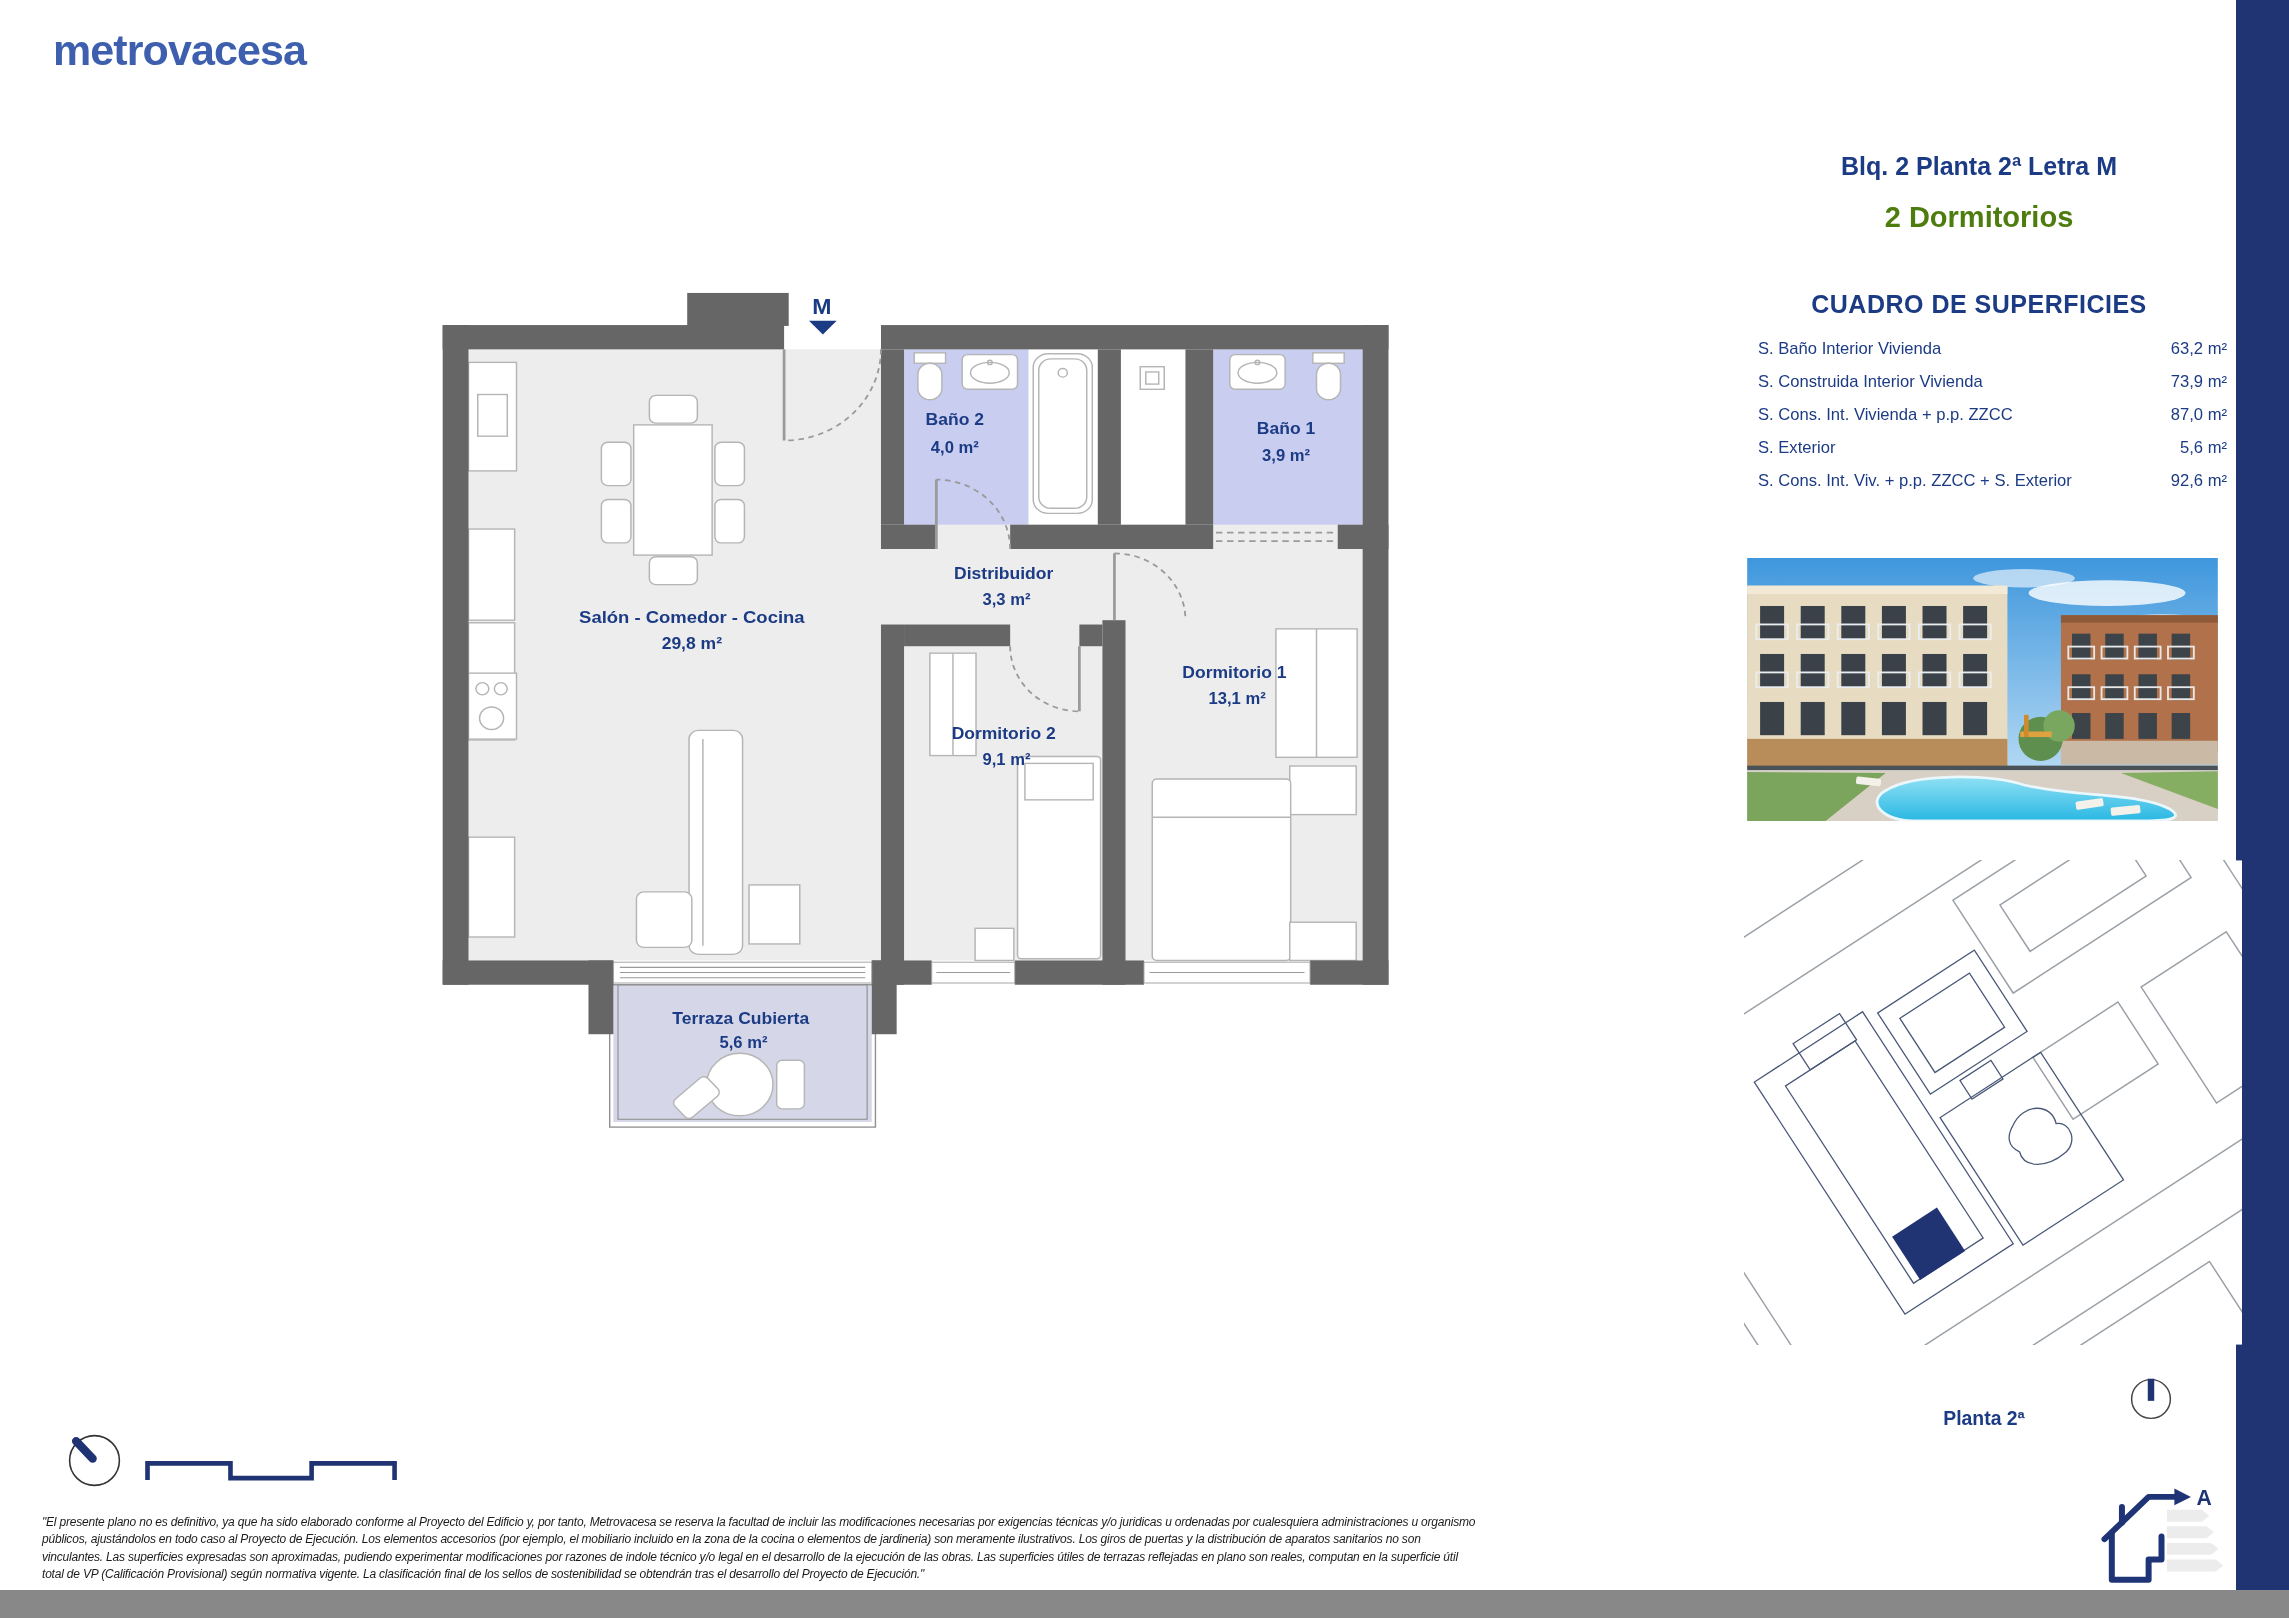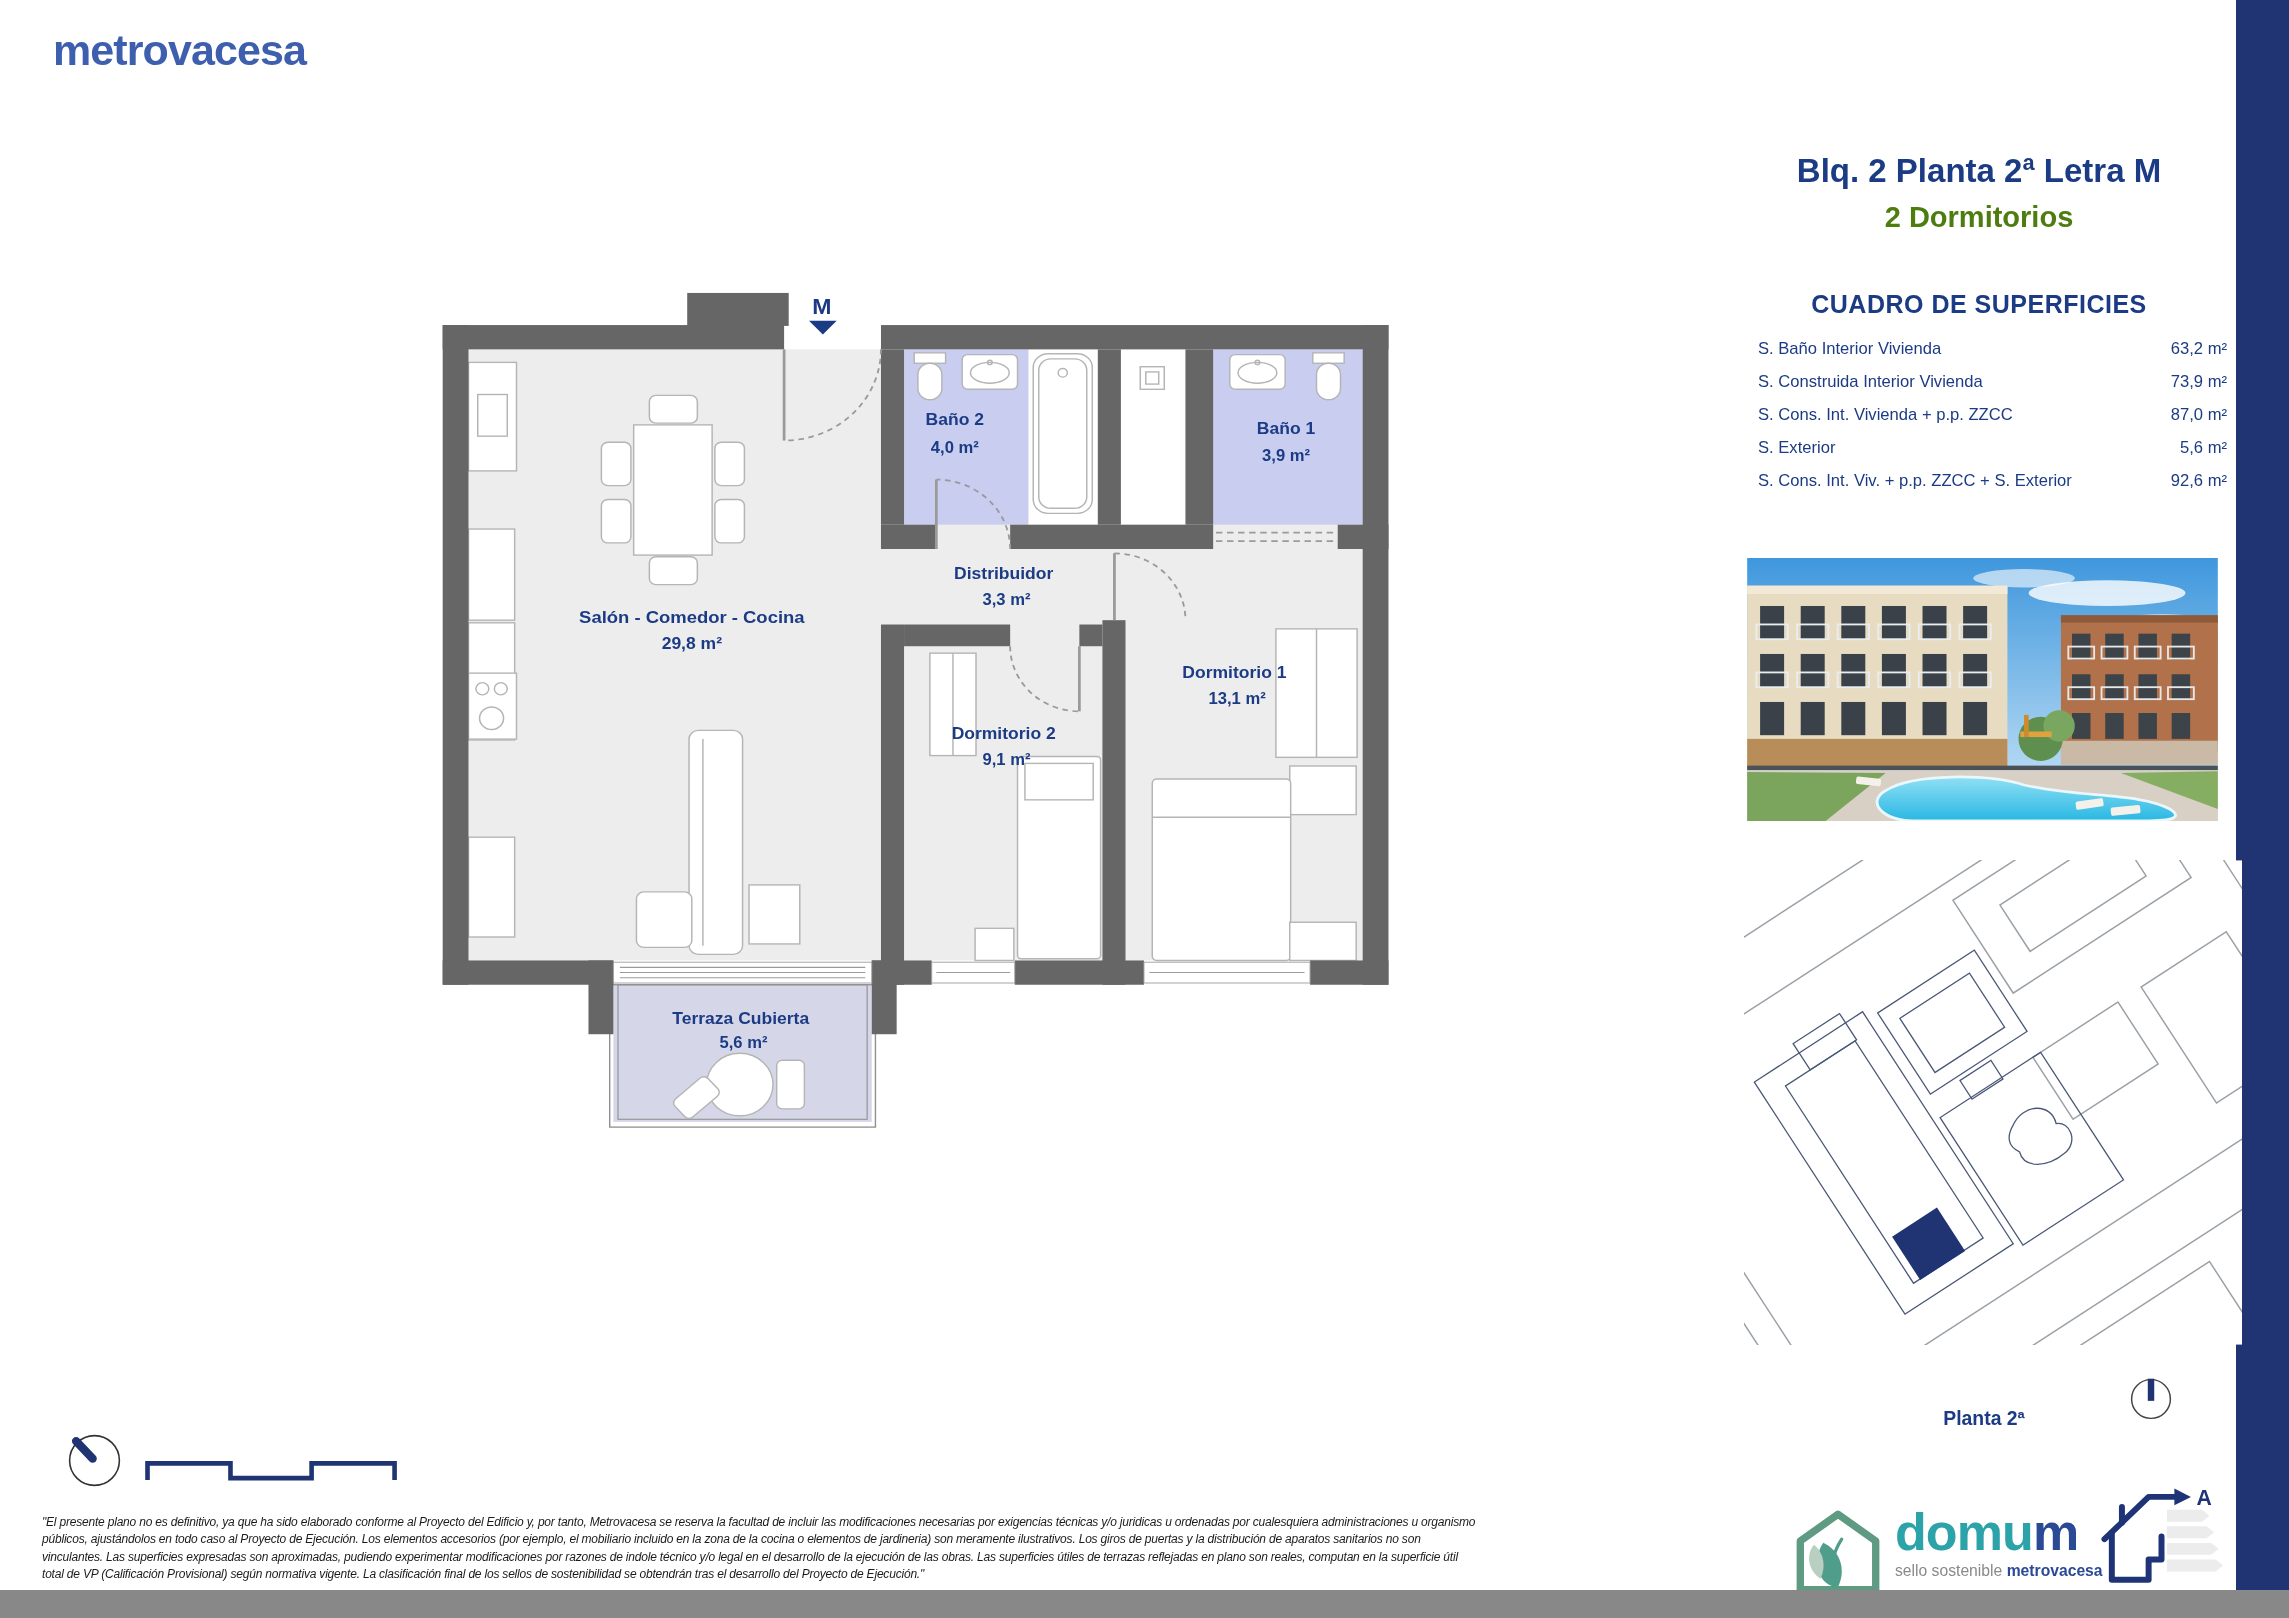--- a/index.html
+++ b/index.html
@@ -5,21 +5,21 @@
   html,body{margin:0;padding:0;background:#888;}
   #canvas{position:relative;width:2290px;height:1590px;background:#ffffff;overflow:hidden;
           font-family:"Liberation Sans",sans-serif;}
   .abs{position:absolute;}
   
   .logo{left:53px;top:26px;font-size:43px;font-weight:bold;color:#3d5fae;letter-spacing:-0.9px;}
   
   .accent-bar{left:2236px;top:0;width:54px;height:1619px;background:#203373;}
   
   .title{left:1733px;top:35px;width:492px;text-align:center;font-size:40px;font-weight:bold;color:#1c3b85;letter-spacing:-0.5px;}
-  .subtitle{left:1733px;top:152px;width:492px;text-align:center;font-size:33px;font-weight:bold;color:#1c3b85;}
+  .subtitle{left:1733px;top:152px;width:492px;text-align:center;font-size:25px;font-weight:bold;color:#1c3b85;}
   .hometype{left:1733px;top:201px;width:492px;text-align:center;font-size:29px;font-weight:bold;color:#4d7c0f;}
   .surf-title{left:1733px;top:290px;width:492px;text-align:center;font-size:25px;font-weight:bold;color:#1c3b85;letter-spacing:0.5px;}
   .surf-table{left:1758px;top:332px;width:469px;}
   .surf-row{display:flex;justify-content:space-between;align-items:center;height:33px;font-size:16.6px;color:#1c3b85;}
   .surf-row .v{white-space:nowrap;}
   .surf-row.bold{font-weight:normal;}
   
   .photo{left:1747px;top:558px;width:471px;height:263px;}
   .siteplan{left:1744px;top:860px;width:498px;height:485px;}
   .floor-label{left:1744px;top:1407px;width:480px;text-align:center;font-size:19.4px;font-weight:bold;color:#1c3b85;}
@@ -223,32 +223,20 @@
     <circle cx="32" cy="32" r="27" fill="#ffffff" stroke="#333333" stroke-width="1.7"></circle>
     <line x1="12" y1="11" x2="30" y2="30" stroke="#203373" stroke-width="9" stroke-linecap="round"></line>
   </svg>
 
   <svg class="abs scalebar" viewBox="0 0 285 32">
     <path d="M 8 26 L 8 8 L 98 8 L 98 24 L 186 24 L 186 8 L 276 8 L 276 26" fill="none" stroke="#203373" stroke-width="5"></path>
   </svg>
 
   <div class="abs disclaimer">"El presente plano no es definitivo, ya que ha sido elaborado conforme al Proyecto del Edificio y, por tanto, Metrovacesa se reserva la facultad de incluir las modificaciones necesarias por exigencias técnicas y/o juridicas u ordenadas por cualesquiera administraciones u organismo públicos, ajustándolos en todo caso al Proyecto de Ejecución. Los elementos accesorios (por ejemplo, el mobiliario incluido en la zona de la cocina o elementos de jardineria) son meramente ilustrativos. Los giros de puertas y la distribución de aparatos sanitarios no son vinculantes. Las superficies expresadas son aproximadas, pudiendo experimentar modificaciones por razones de indole técnico y/o legal en el desarrollo de la ejecución de las obras. Las superficies útiles de terrazas reflejadas en plano son reales, computan en la superficie útil total de VP (Calificación Provisional) según normativa vigente. La clasificación final de los sellos de sostenibilidad se obtendrán tras el desarrollo del Proyecto de Ejecución."</div>
 
-  <div class="abs domum">
-    <svg class="domum-icon" viewBox="0 0 100 100">
-      <path d="M 50 9 L 91 38 L 91 91 L 9 91 L 9 38 Z" fill="none" stroke="#5f9b82" stroke-width="8" stroke-linejoin="round"></path>
-      <path d="M 50 88 C 28 88 21 58 34 40 C 53 49 59 70 50 88 Z" fill="#4f9e8c"></path>
-      <path d="M 31 79 C 17 70 15 52 24 42 C 35 51 37 66 31 79 Z" fill="#b9cfc2"></path>
-      <path d="M 45 88 C 41 64 45 50 54 36" fill="none" stroke="#4f9e8c" stroke-width="3.5" stroke-linecap="round"></path>
-    </svg>
-    <div class="domum-text">
-      <div class="domum-name"><span class="p1">domu</span><span class="p2">m</span></div>
-      <div class="domum-sub"><span>sello sostenible </span><b>metrovacesa</b></div>
-    </div>
-  </div>
 
   <svg class="abs energy" viewBox="0 0 140 125">
     <g fill="#ececec">
       <polygon points="76,28 114,28 122,34.5 114,41 76,41"></polygon>
       <polygon points="76,46 119,46 127,52.5 119,59 76,59"></polygon>
       <polygon points="76,64 124,64 132,70.5 124,77 76,77"></polygon>
       <polygon points="76,82 129,82 137,88.5 129,95 76,95"></polygon>
     </g>
     <g fill="none" stroke="#1e3476" stroke-width="6.5" stroke-linecap="round" stroke-linejoin="round">
       <path d="M 8 60 L 56 14 L 86 14"></path>

